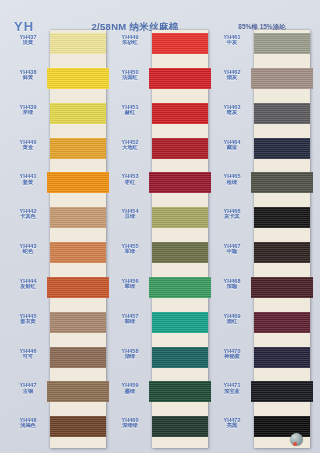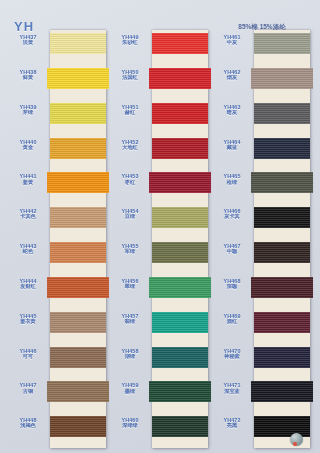--- a/index.html
+++ b/index.html
@@ -109,20 +109,21 @@
     background:#e0503a;
   }
 </style>
 </head>
 <body>
 
 <div class="page">
 
   <div class="header">
     <div class="logo">YH</div>
+    <div class="title">2/58NM  纳米丝麻棉</div>
     <div class="composition">85%棉 15%涤纶</div>
   </div>
 
   <div class="columns">
 
     <div class="column col0">
       <div class="card" id="card0">
           <div class="row" style="top: 0px; height: 34.8333px;">
             <div class="band" style="background: rgb(240, 229, 154);"></div>
           </div>

